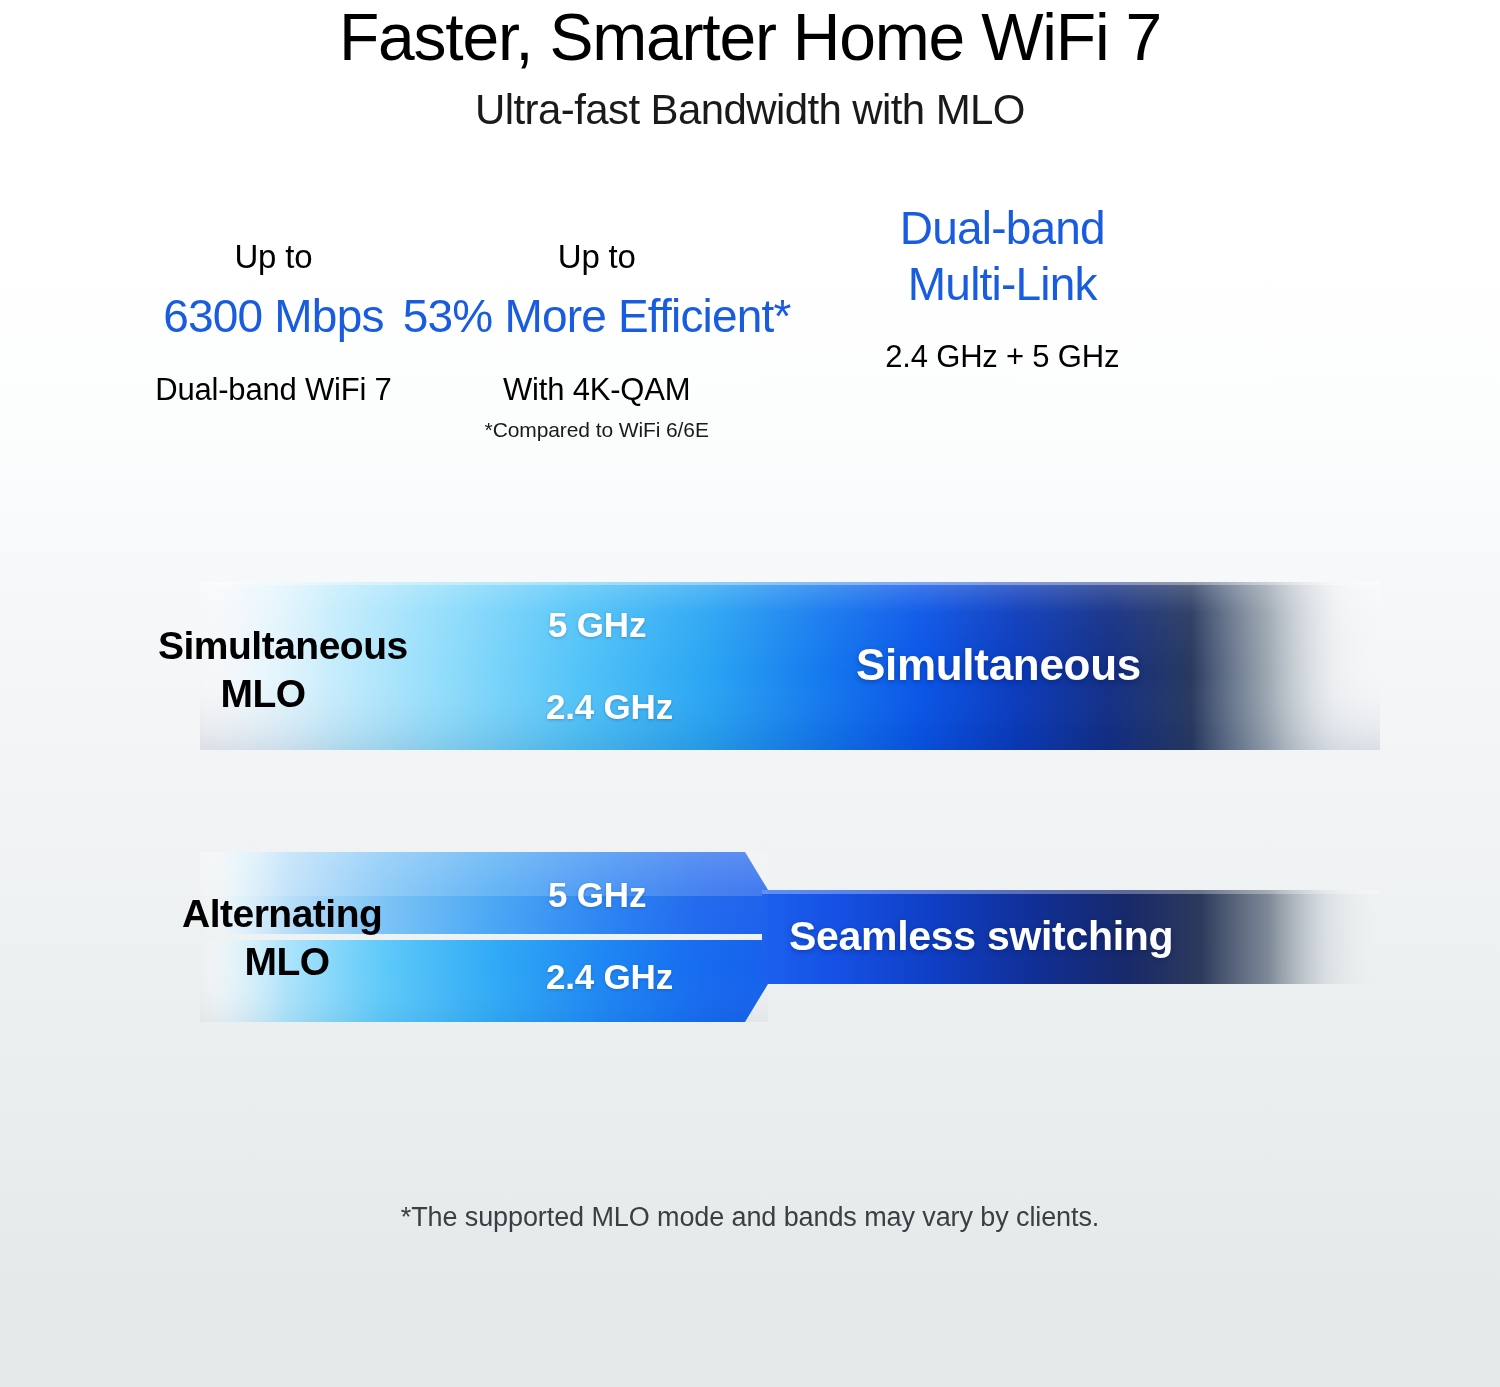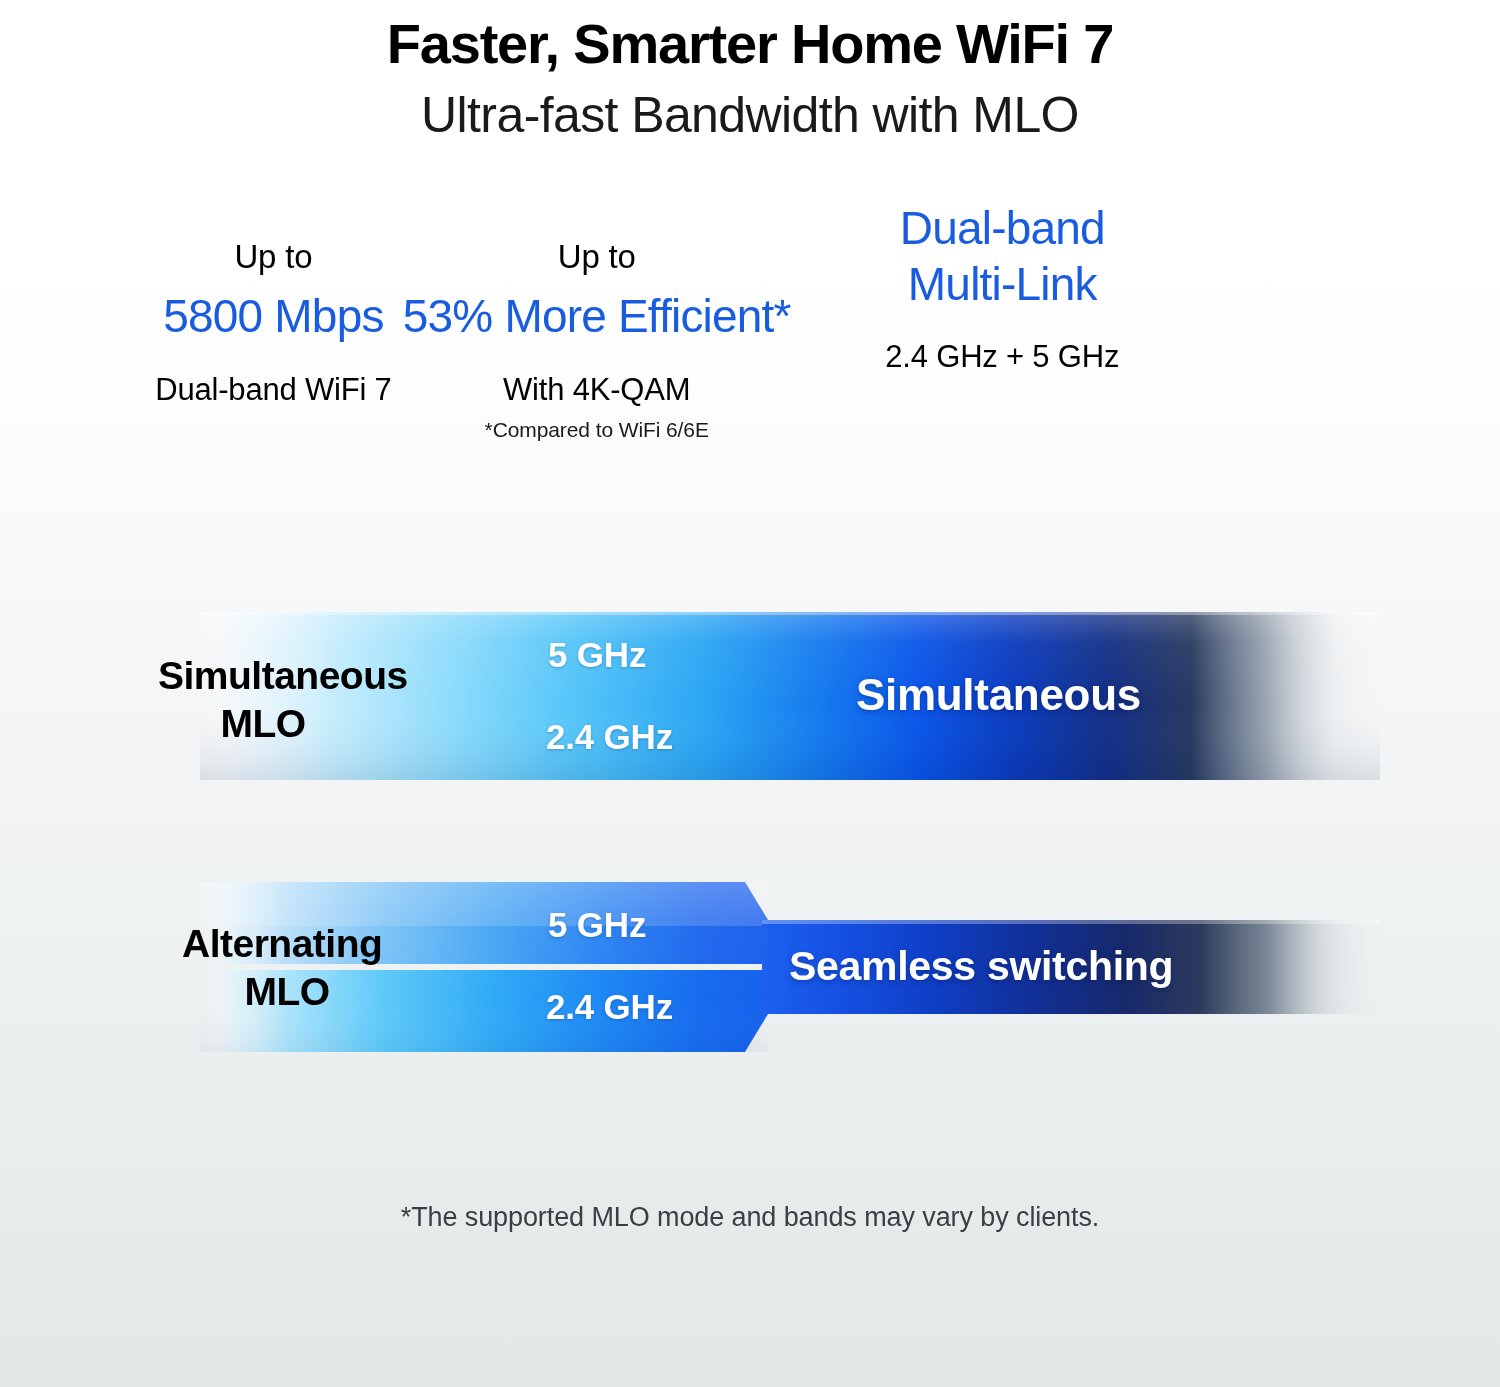--- a/index.html
+++ b/index.html
@@ -27,31 +27,31 @@
   
   .header {
     position: absolute;
     top: 0;
     left: 0;
     width: 1500px;
     text-align: center;
   }
   .main-title {
     margin: 0;
-    padding-top: 14px;
-    font-size: 56px;
-    font-weight: 700;
+    padding-top: 2px;
+    font-size: 66px;
+    font-weight: 400;
     letter-spacing: -1.2px;
     color: #000000;
     line-height: 1.08;
   }
   .sub-title {
     margin: 0;
     padding-top: 14px;
-    font-size: 50px;
+    font-size: 42px;
     font-weight: 400;
     letter-spacing: -0.6px;
     color: #1a1a1a;
     line-height: 1.1;
   }
 
   
   .stats-row {
     position: absolute;
     top: 238px;
@@ -100,21 +100,21 @@
     font-size: 21px;
     font-weight: 400;
     color: #1a1a1a;
     letter-spacing: -0.1px;
     margin-top: 10px;
   }
 
   
   .diagram {
     position: absolute;
-    top: 560px;
+    top: 530px;
     left: 0;
     width: 1236px;
     height: 540px;
   }
   .diagram svg { display: block; }
 
   .mlo-label {
     position: absolute;
     font-size: 39px;
     font-weight: 700;
@@ -177,21 +177,21 @@
 
 <div class="header">
   <h1 class="main-title">Faster, Smarter Home WiFi 7</h1>
   <h2 class="sub-title">Ultra-fast Bandwidth with MLO</h2>
 </div>
 
 <div class="stats-row">
 
   <div class="stat-col stat-col-1">
     <div class="stat-eyebrow">Up to</div>
-    <div class="stat-value">5800 Mbps</div>
+    <div class="stat-value">6300 Mbps</div>
     <div class="stat-caption">Dual-band WiFi 7</div>
   </div>
 
   <div class="stat-col stat-col-2">
     <div class="stat-eyebrow">Up to</div>
     <div class="stat-value">53% More Efficient*</div>
     <div class="stat-caption">With 4K-QAM</div>
     <div class="stat-note">*Compared to WiFi 6/6E</div>
   </div>
 

